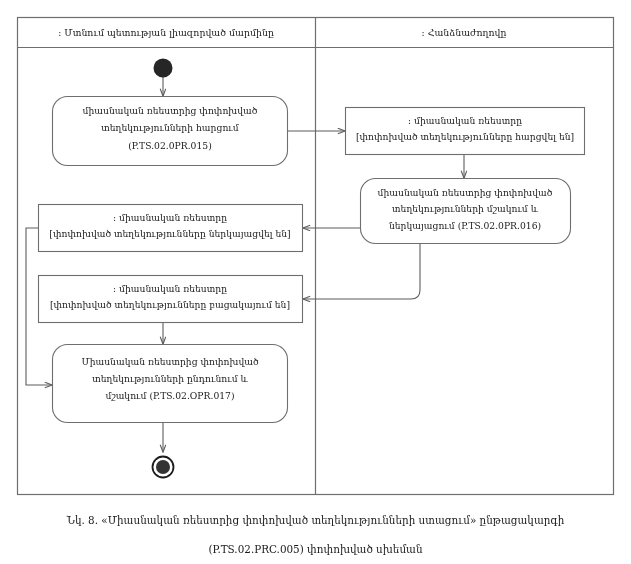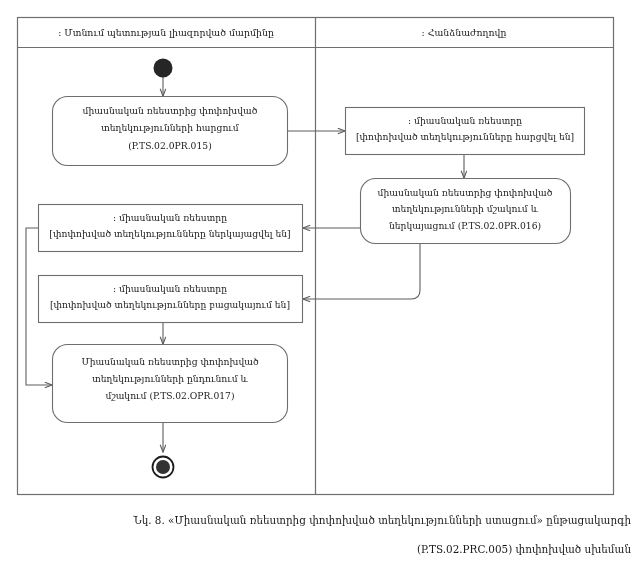--- a/index.html
+++ b/index.html
@@ -77,21 +77,21 @@
     font-family: "DejaVu Serif", "Liberation Serif", serif;
     font-size: 9.2px;
     fill: #1a1a1a;
     text-anchor: middle;
   }
   .caption-block {
     position: absolute;
     left: 0;
     top: 506px;
     width: 631px;
-    text-align: right;
+    text-align: center;
     font-family: "DejaVu Serif", "Liberation Serif", serif;
     font-size: 10.4px;
     line-height: 29px;
     color: #1a1a1a;
   }
   .caption-line {
     display: block;
     white-space: nowrap;
   }
 </style>

